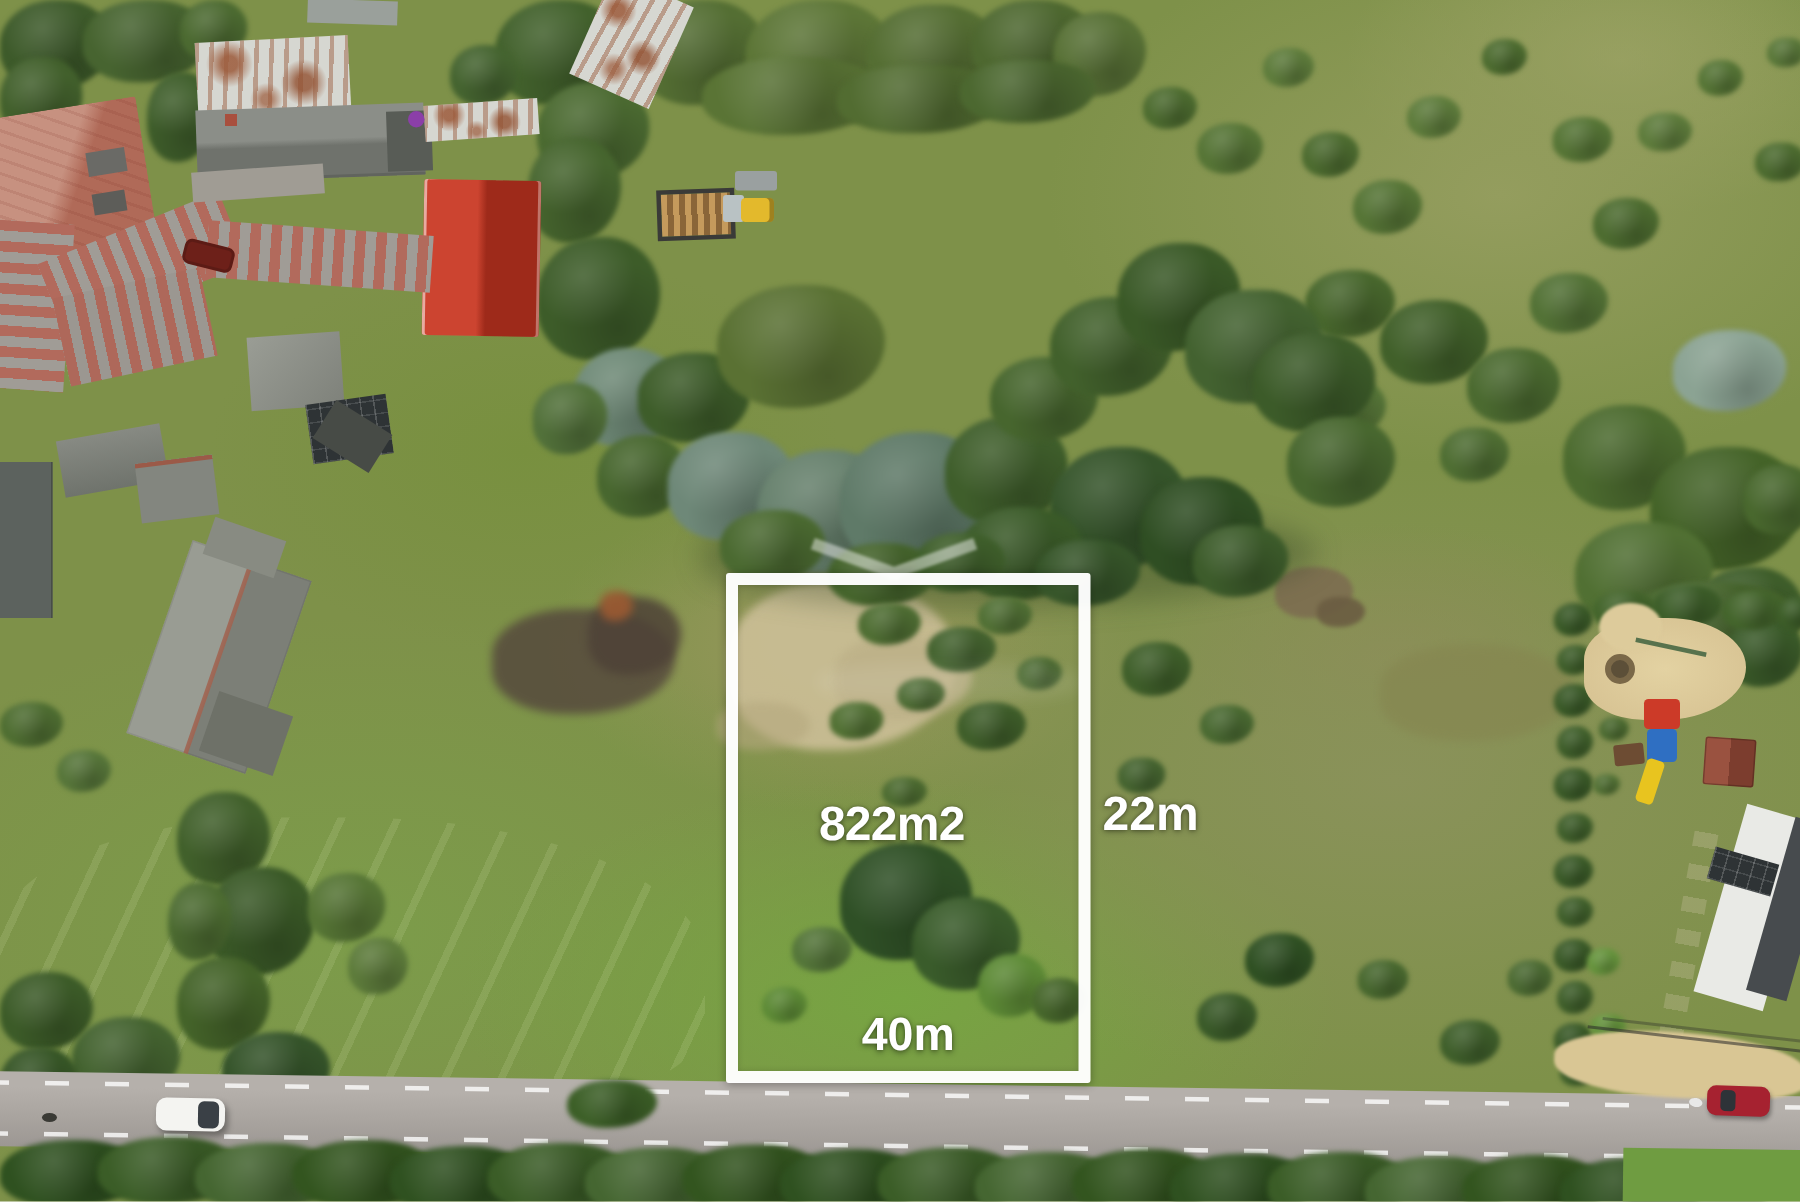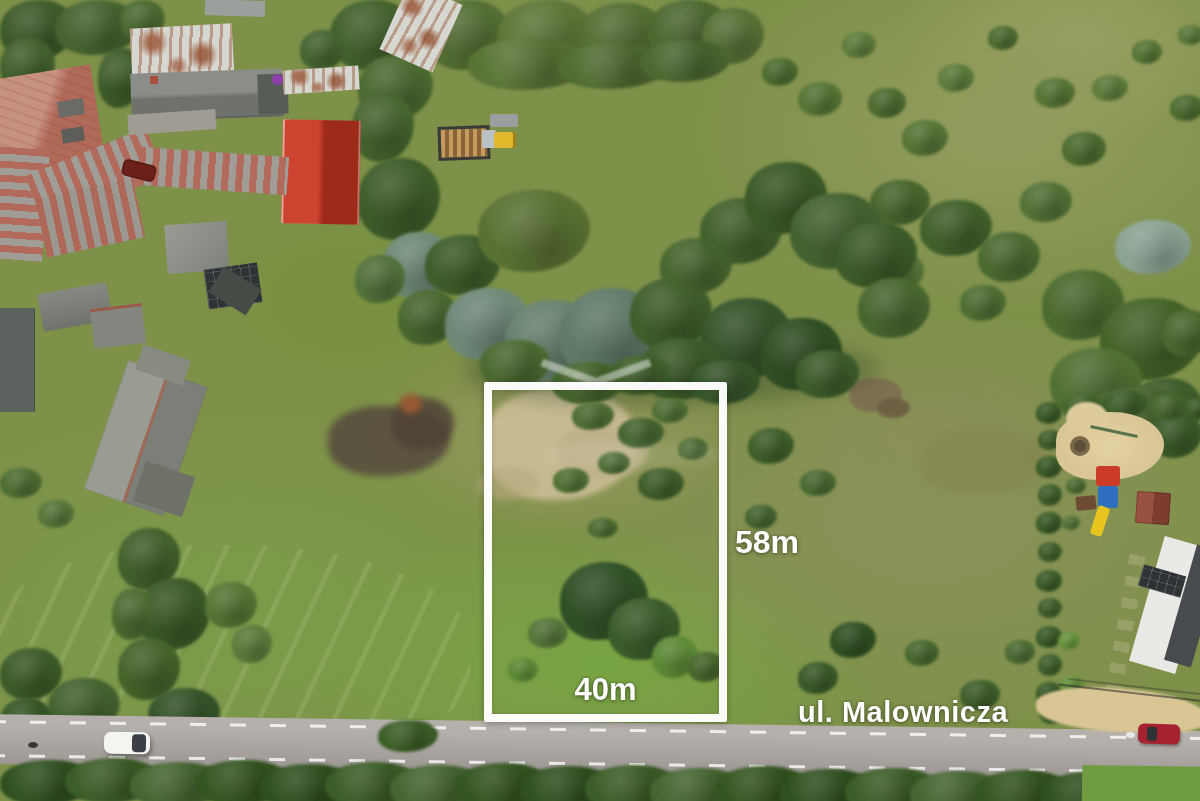--- a/index.html
+++ b/index.html
@@ -293,16 +293,16 @@
 
   <div class="abs" style="left:540px;top:356px;width:112px;height:34px;opacity:.45;filter:blur(1px);">
     <div class="abs" style="left:0;top:13px;width:62px;height:8px;background:#fff;transform:rotate(20deg);"></div>
     <div class="abs" style="right:0;top:13px;width:62px;height:8px;background:#fff;transform:rotate(-20deg);"></div>
   </div>
   <div class="abs" style="left:545px;top:442px;width:175px;height:26px;background:rgba(255,255,255,.09);border-radius:40%;filter:blur(5px);"></div>
 
   <div class="abs" style="left:484px;top:382px;width:243px;height:340px;box-sizing:border-box;
     border:8px solid rgba(255,255,255,.97);border-radius:2px;box-shadow:0 1px 6px rgba(0,0,0,.3), inset 0 0 4px rgba(0,0,0,.15);"></div>
 
-  <div class="lbl" style="left:735px;top:524px;font-size:32px;">58m</div>
+  <div class="lbl" style="left:473px;top:531px;width:243px;text-align:center;font-size:32px;letter-spacing:-0.5px;">822m2</div>
+  <div class="lbl" style="left:735px;top:524px;font-size:32px;">22m</div>
   <div class="lbl" style="left:484px;top:672px;width:243px;text-align:center;font-size:31px;">40m</div>
-  <div class="lbl" style="left:798px;top:696px;font-size:29px;letter-spacing:0.5px;">ul. Malownicza</div>
 </div>
 
 </body></html>

